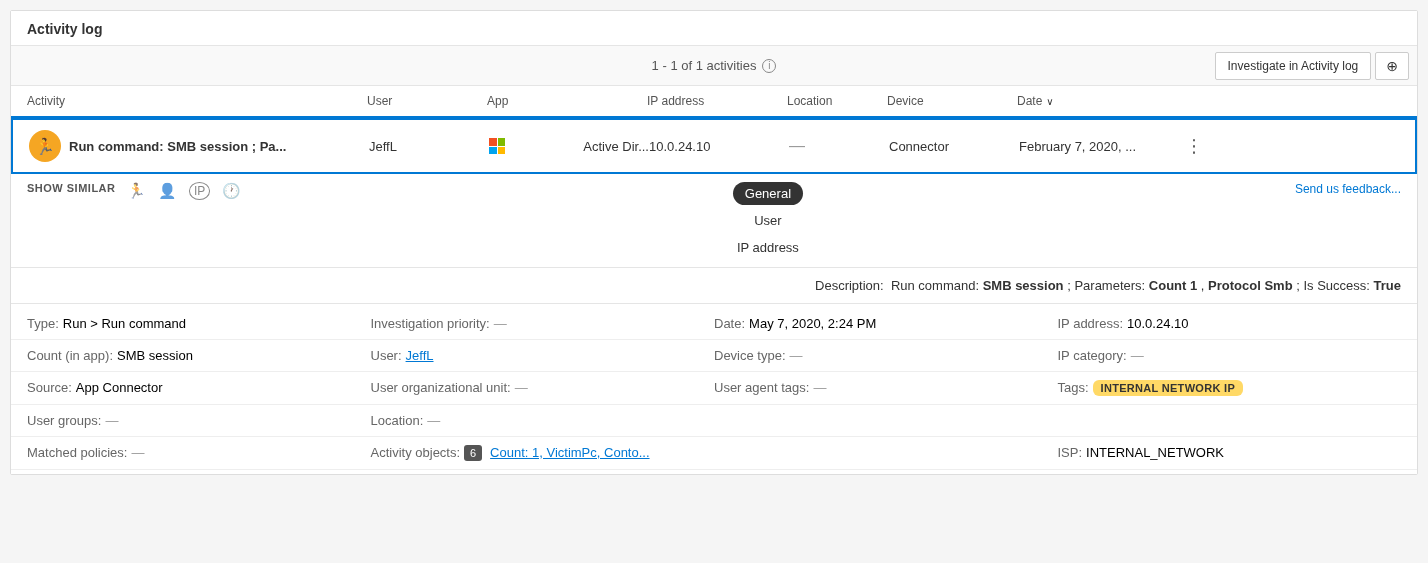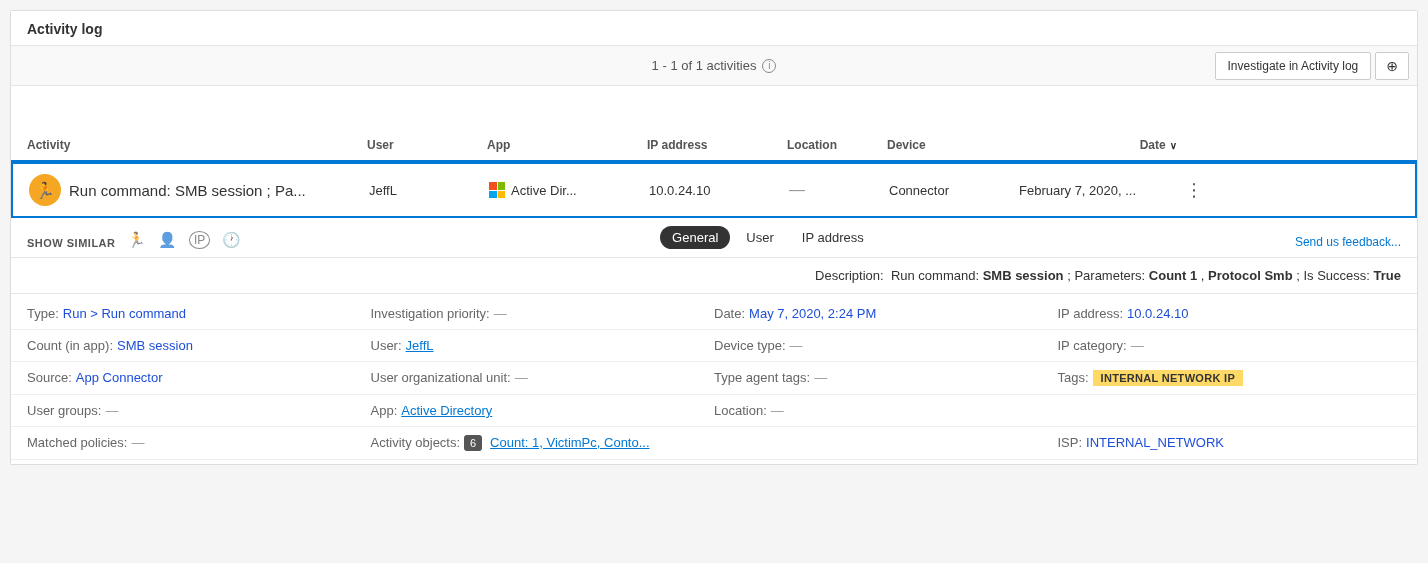--- a/index.html
+++ b/index.html
@@ -79,27 +79,26 @@
     .table-header {
       display: grid;
       grid-template-columns: 340px 120px 160px 140px 100px 130px 160px 30px;
       padding: 8px 16px;
       border-bottom: 2px solid #0078d4;
       background: #fff;
     }
     .col-header {
       font-size: 12px;
       color: #555;
-      font-weight: 700;
+      font-weight: 400;
       display: flex;
       align-items: center;
       gap: 4px;
-      margin-top: 44px;
-    }
-    .col-header.sortable { cursor: pointer; justify-content: flex-end; }
+    }
+    .col-header.sortable { cursor: pointer; }
     .sort-arrow { font-size: 10px; color: #333; }
 
     
     .activity-row {
       display: grid;
       grid-template-columns: 340px 120px 160px 140px 100px 130px 160px 30px;
       padding: 10px 16px;
       border: 2px solid #0078d4;
       align-items: center;
       background: #fff;
@@ -117,31 +116,32 @@
       border-radius: 50%;
       background: #f5a623;
       display: flex;
       align-items: center;
       justify-content: center;
       color: #fff;
       font-size: 16px;
       flex-shrink: 0;
     }
     .activity-name {
-      font-weight: 400;
-      font-size: 15px;
+      font-weight: 700;
+      font-size: 13px;
       white-space: nowrap;
       overflow: hidden;
       text-overflow: ellipsis;
       max-width: 250px;
     }
     .app-cell {
       display: flex;
       align-items: center;
       gap: 6px;
+      justify-content: space-between;
     }
     .windows-icon {
       display: grid;
       grid-template-columns: 1fr 1fr;
       gap: 1px;
       width: 16px;
       height: 16px;
     }
     .windows-quad {
       background: #0078d4;
@@ -162,21 +162,21 @@
     }
 
     
     .detail-panel {
       background: #fff;
       border-top: none;
     }
     
     .show-similar-bar {
       display: flex;
-      align-items: flex-end;
+      align-items: flex-start;
       padding: 8px 16px;
       gap: 12px;
       border-bottom: 1px solid #e5e5e5;
       background: #fff;
     }
     .show-similar-label {
       font-size: 11px;
       font-weight: 600;
       color: #555;
       letter-spacing: 0.5px;
@@ -185,20 +185,21 @@
       cursor: pointer;
       color: #555;
       font-size: 15px;
       opacity: 0.7;
     }
     .tab-group {
       display: flex;
       align-items: center;
       margin-left: auto;
       gap: 4px;
+      flex-direction: column;
     }
     .tab-btn {
       padding: 4px 12px;
       border-radius: 20px;
       cursor: pointer;
       font-size: 13px;
       border: none;
       background: transparent;
       color: #333;
     }
@@ -237,37 +238,37 @@
       display: flex;
       gap: 4px;
       align-items: baseline;
       font-size: 13px;
     }
     .field-label {
       color: #666;
       white-space: nowrap;
     }
     .field-value {
-      color: #1d4ed8;
+      color: #000000;
       font-weight: 400;
     }
     .field-value.link {
       color: #0078d4;
       cursor: pointer;
       text-decoration: underline;
     }
     .field-value.dash { color: #999; }
     .tag-badge {
       display: inline-block;
       padding: 2px 8px;
       background: #ffd966;
       color: #333;
       font-size: 11px;
       font-weight: 600;
-      border-radius: 0;
+      border-radius: 6px;
       letter-spacing: 0.3px;
     }
     .count-badge {
       display: inline-flex;
       align-items: center;
       justify-content: center;
       background: #555;
       color: #fff;
       border-radius: 3px;
       padding: 0 5px;
@@ -410,37 +411,33 @@
       <div class="detail-row">
         <div class="detail-field">
           <span class="field-label">Source:</span>
           <span class="field-value">App Connector</span>
         </div>
         <div class="detail-field">
           <span class="field-label">User organizational unit:</span>
           <span class="field-value dash">—</span>
         </div>
         <div class="detail-field">
-          <span class="field-label">Type agent tags:</span>
+          <span class="field-label">User agent tags:</span>
           <span class="field-value dash">—</span>
         </div>
         <div class="detail-field">
           <span class="field-label">Tags:</span>
           <span class="tag-badge">INTERNAL NETWORK IP</span>
         </div>
       </div>
 
       <div class="detail-row">
         <div class="detail-field">
           <span class="field-label">User groups:</span>
           <span class="field-value dash">—</span>
-        </div>
-        <div class="detail-field">
-          <span class="field-label">App:</span>
-          <span class="field-value link">Active Directory</span>
         </div>
         <div class="detail-field">
           <span class="field-label">Location:</span>
           <span class="field-value dash">—</span>
         </div>
       </div>
 
       <div class="detail-row">
         <div class="detail-field">
           <span class="field-label">Matched policies:</span>

